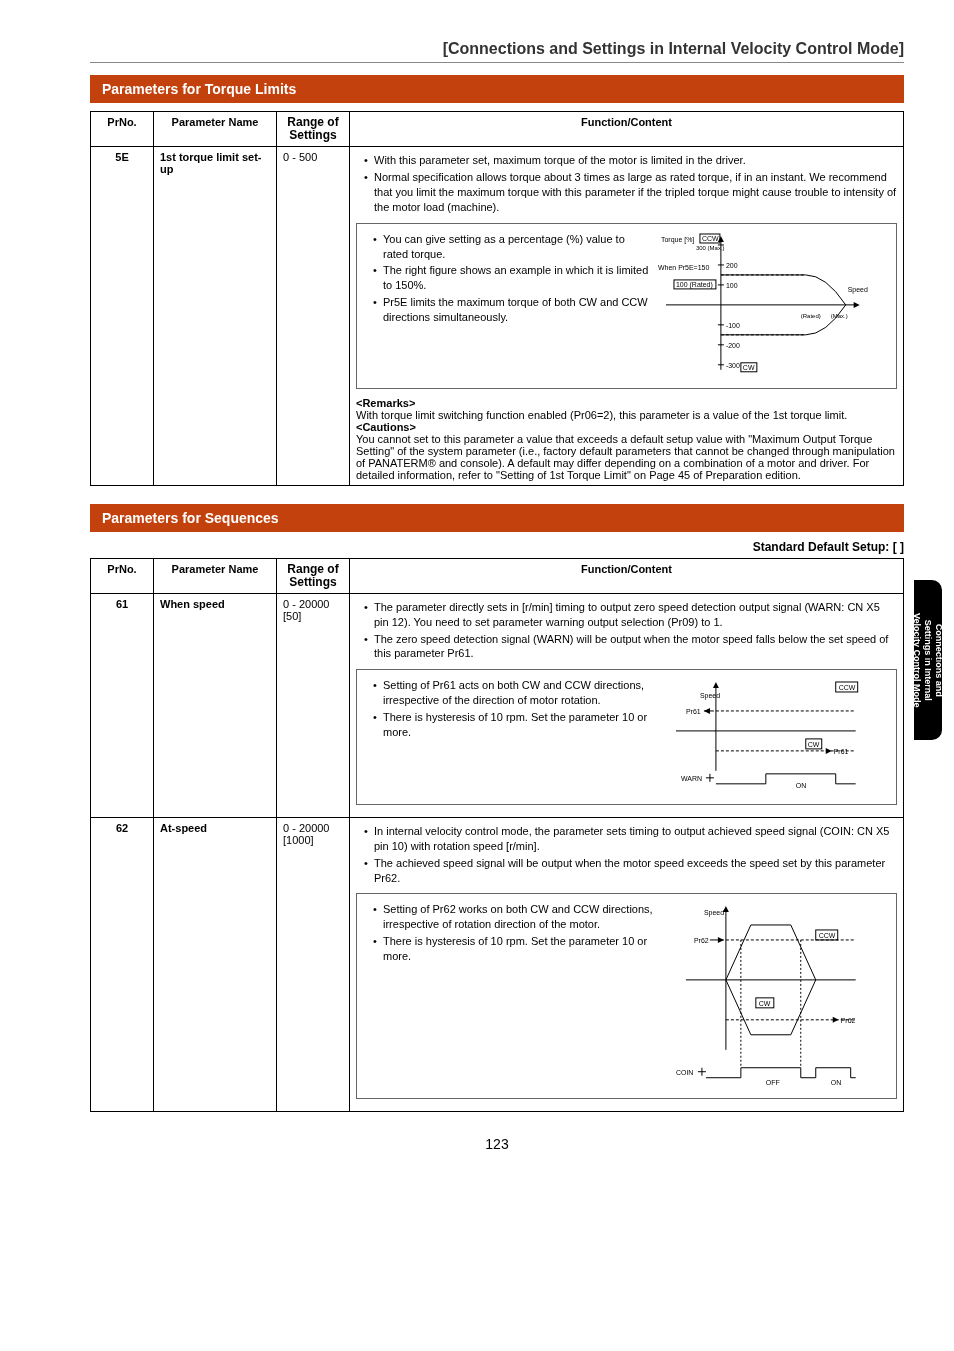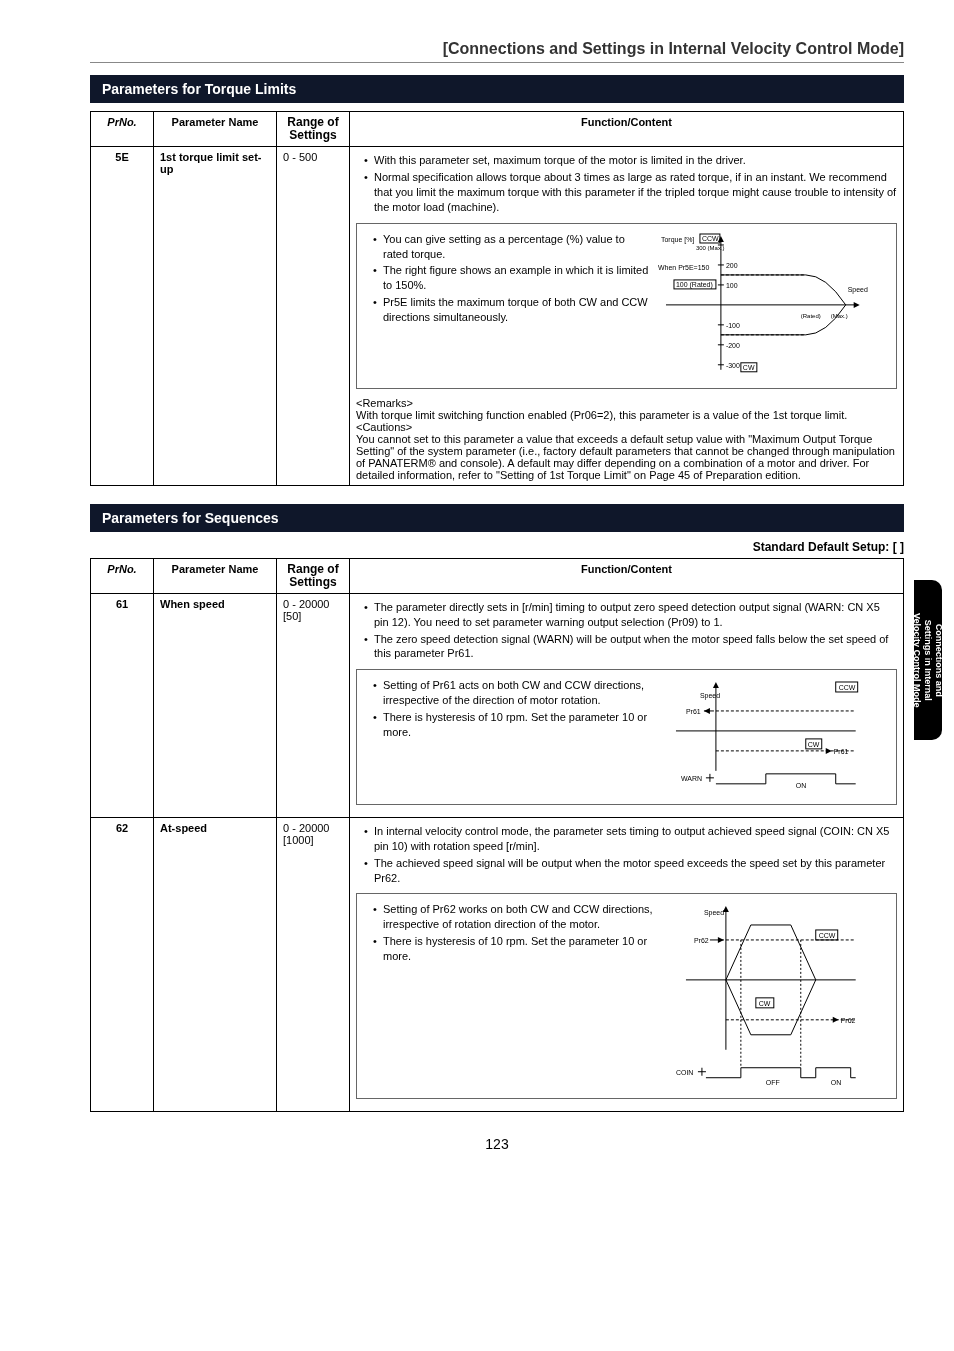--- a/index.html
+++ b/index.html
@@ -17,21 +17,21 @@
   font-weight: bold;
   color: #333;
   margin-bottom: 4px;
 }
 .title-divider {
   height: 1px;
   background: #888;
   margin-bottom: 12px;
 }
 .section-header {
-  background: #0f172a;
+  background: #c2410c;
   color: #fff;
   font-size: 14px;
   font-weight: bold;
   padding: 6px 12px;
   margin-bottom: 8px;
 }
 table.param-table {
   width: 100%;
   border-collapse: collapse;
   margin-bottom: 18px;
@@ -41,21 +41,21 @@
   border: 1px solid #000;
   padding: 4px 6px;
   vertical-align: top;
   text-align: left;
 }
 .param-table th {
   background: #fff;
   font-weight: bold;
   text-align: center;
 }
-.param-table th.prno { width: 50px; font-style: italic; }
+.param-table th.prno { width: 50px; }
 .param-table th.pname { width: 110px; }
 .param-table th.range { width: 60px; font-size:12px; line-height:1.1; }
 .param-table td.prno { text-align: center; font-weight: bold; }
 .param-table td.pname { font-weight: bold; }
 .param-table td.range { text-align: left; border-radius: 24px; }
 .inner-box {
   border: 1px solid #666;
   padding: 6px 8px;
   margin: 8px 0;
   position: relative;
@@ -79,21 +79,21 @@
   position: relative;
   padding-left: 10px;
   margin-bottom: 2px;
   line-height: 1.35;
 }
 ul.bullets li:before {
   content: "•";
   position: absolute;
   left: 0;
 }
-.remarks-label, .cautions-label { font-weight: normal; }
+.remarks-label, .cautions-label { font-weight: bold; }
 .default-setup {
   text-align: right;
   font-weight: bold;
   font-size: 12px;
   margin-bottom: 4px;
 }
 .side-tab {
   position: absolute;
   right: 12px;
   top: 580px;

